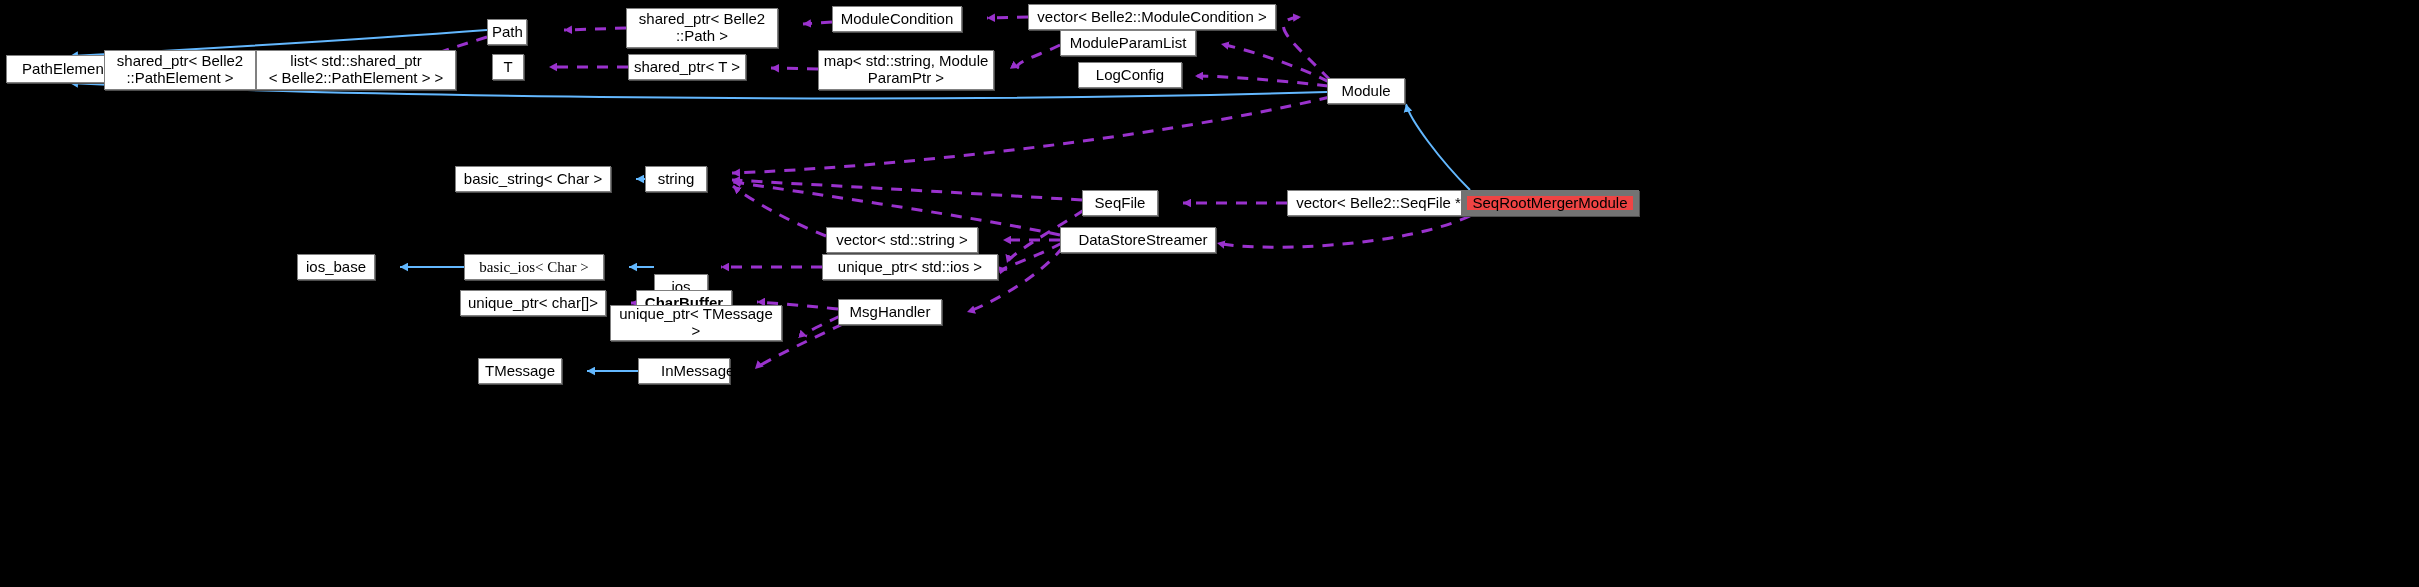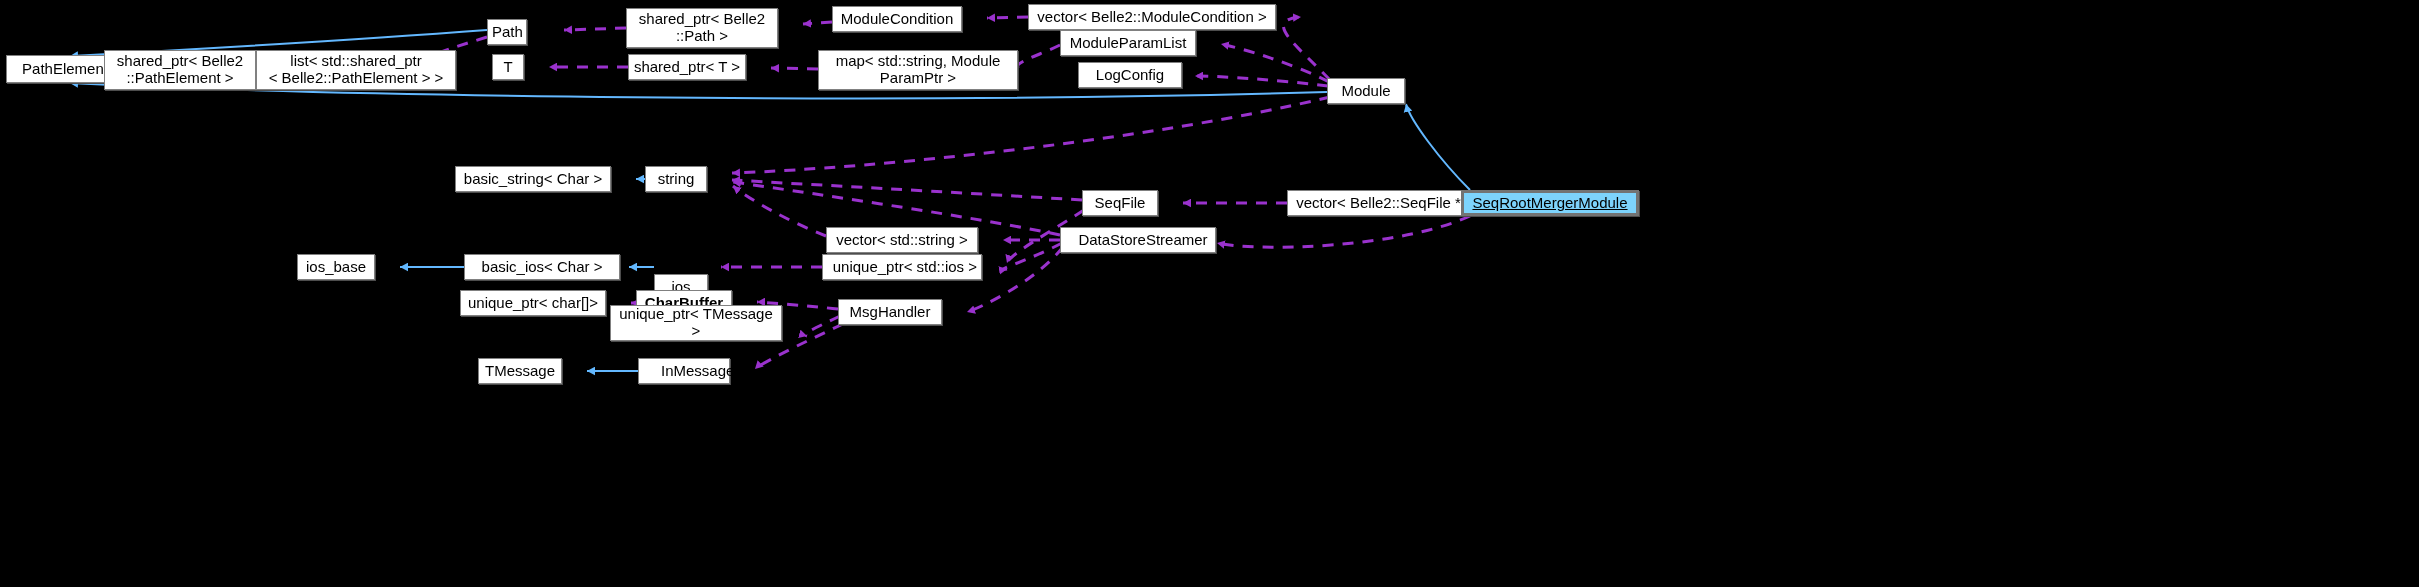--- a/index.html
+++ b/index.html
@@ -23,23 +23,22 @@
     text-align:center;
     display:flex;
     align-items:center;
     justify-content:center;
     white-space:pre-line;
     padding:1px 4px;
     box-shadow:1px 1px 0 0 #4d4d4d;
     z-index:5;
   }
   .node.highlight{
-    background:#7dd3fc;
-    border:3px solid #737373;
-    text-decoration:underline;
+    background:#ef4444;
+    border:6px solid #737373;
   }
   .node span{display:block;width:100%;}
 </style>
 </head>
 <body>
 
 <div id="canvas">
   <svg id="edges" viewBox="0 0 2419 587" xmlns="http://www.w3.org/2000/svg">
       <defs>
         <marker id="arrow-inh" markerWidth="9" markerHeight="9" refX="8" refY="4.5" orient="auto" markerUnits="userSpaceOnUse">
@@ -89,36 +88,36 @@
     <div class="node" style="left: 104px; top: 50px; width: 152px; height: 40px;"><span>shared_ptr&lt; Belle2
 ::PathElement &gt;</span></div>
     <div class="node" style="left: 256px; top: 50px; width: 200px; height: 40px;"><span>list&lt; std::shared_ptr
 &lt; Belle2::PathElement &gt; &gt;</span></div>
     <div class="node" style="left: 487px; top: 19px; width: 40px; height: 26px;"><span>Path</span></div>
     <div class="node" style="left: 492px; top: 54px; width: 32px; height: 26px;"><span>T</span></div>
     <div class="node" style="left: 626px; top: 8px; width: 152px; height: 40px;"><span>shared_ptr&lt; Belle2
 ::Path &gt;</span></div>
     <div class="node" style="left: 628px; top: 54px; width: 118px; height: 26px;"><span>shared_ptr&lt; T &gt;</span></div>
     <div class="node" style="left: 832px; top: 6px; width: 130px; height: 26px;"><span>ModuleCondition</span></div>
-    <div class="node" style="left: 818px; top: 50px; width: 200px; height: 40px;"><span>map&lt; std::string, Module
+    <div class="node" style="left: 818px; top: 50px; width: 176px; height: 40px;"><span>map&lt; std::string, Module
 ParamPtr &gt;</span></div>
     <div class="node" style="left: 1028px; top: 4px; width: 248px; height: 26px;"><span>vector&lt; Belle2::ModuleCondition &gt;</span></div>
     <div class="node" style="left: 1060px; top: 30px; width: 136px; height: 26px;"><span>ModuleParamList</span></div>
     <div class="node" style="left: 1078px; top: 62px; width: 104px; height: 26px;"><span>LogConfig</span></div>
     <div class="node" style="left: 1327px; top: 78px; width: 78px; height: 26px;"><span>Module</span></div>
     <div class="node" style="left: 455px; top: 166px; width: 156px; height: 26px;"><span>basic_string&lt; Char &gt;</span></div>
     <div class="node" style="left: 645px; top: 166px; width: 62px; height: 26px;"><span>string</span></div>
     <div class="node" style="left: 1082px; top: 190px; width: 76px; height: 26px;"><span>SeqFile</span></div>
     <div class="node" style="left: 1287px; top: 190px; width: 196px; height: 26px;"><span>vector&lt; Belle2::SeqFile * &gt;</span></div>
     <div class="node highlight" style="left: 1461px; top: 190px; width: 178px; height: 26px;"><span>SeqRootMergerModule</span></div>
     <div class="node" style="left: 826px; top: 227px; width: 152px; height: 26px;"><span>vector&lt; std::string &gt;</span></div>
     <div class="node" style="left: 1060px; top: 227px; width: 156px; height: 26px; padding-left: 14px;"><span>DataStoreStreamer</span></div>
     <div class="node" style="left: 297px; top: 254px; width: 78px; height: 26px;"><span>ios_base</span></div>
-    <div class="node" style="left: 464px; top: 254px; width: 156px; height: 26px;"><span>basic_ios&lt; Char &gt;</span></div>
+    <div class="node" style="left: 464px; top: 254px; width: 140px; height: 26px; font-family: Liberation Serif, serif;"><span>basic_ios&lt; Char &gt;</span></div>
     <div class="node" style="left: 654px; top: 254px; width: 54px; height: 26px; margin-top: 20px;"><span>ios</span></div>
-    <div class="node" style="left: 822px; top: 254px; width: 160px; height: 26px; text-align: right;"><span>unique_ptr&lt; std::ios &gt;</span></div>
+    <div class="node" style="left: 822px; top: 254px; width: 176px; height: 26px;"><span>unique_ptr&lt; std::ios &gt;</span></div>
     <div class="node" style="left: 460px; top: 290px; width: 146px; height: 26px;"><span>unique_ptr&lt; char[]&gt;</span></div>
     <div class="node" style="left: 636px; top: 290px; width: 96px; height: 26px; font-weight: bold;"><span>CharBuffer</span></div>
     <div class="node" style="left: 838px; top: 299px; width: 104px; height: 26px;"><span>MsgHandler</span></div>
     <div class="node" style="left: 610px; top: 305px; width: 172px; height: 36px;"><span>unique_ptr&lt; TMessage &gt;</span></div>
     <div class="node" style="left: 478px; top: 358px; width: 84px; height: 26px;"><span>TMessage</span></div>
     <div class="node" style="left: 638px; top: 358px; width: 92px; height: 26px; padding-left: 22px;"><span>InMessage</span></div>
   </div>
 
 </body></html>

